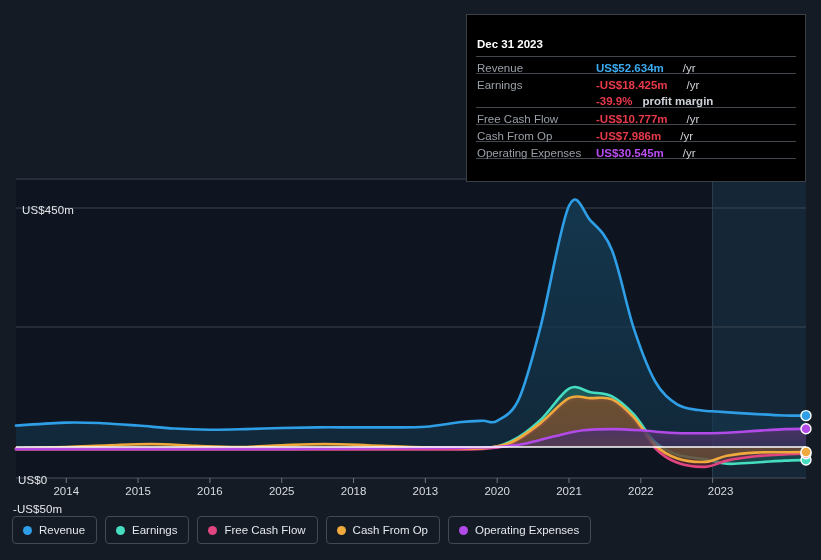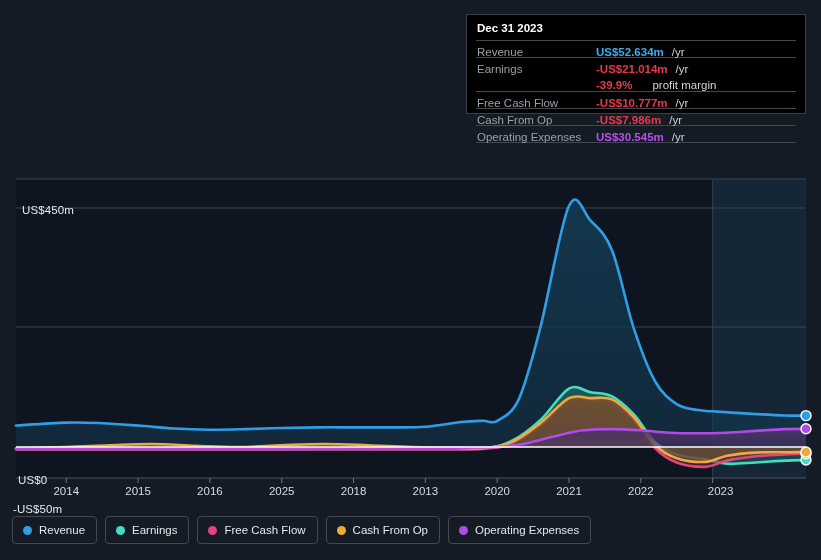--- a/index.html
+++ b/index.html
@@ -33,44 +33,44 @@
     font-size: 11.5px;
     color: #d8dbe0;
     transform: translateX(-50%);
     white-space: nowrap;
   }
 
   
   #tooltip {
     position: absolute;
     left: 466px; top: 14px;
-    width: 340px; height: 100px;
+    width: 340px; height: 168px;
     background: #000000;
     border: 1px solid #3a3f47;
-    padding: 0 9px;
+    padding: 16px 9px;
   }
   .tt-title {
     font-size: 11.5px; font-weight: bold; color: #ffffff;
     padding: 7px 0 6px 1px;
   }
   .tt-row {
     display: flex; align-items: baseline;
     border-top: 1px solid #43474e;
     height: 17px;
     padding-top: 1px;
   }
   .tt-row.no-border { border-top: none; }
   .tt-label {
     width: 120px; flex: none;
     font-size: 11.5px; color: #9aa0a8;
     padding-left: 1px;
   }
   .tt-val { font-size: 11.5px; font-weight: bold; }
-  .tt-unit { font-size: 11.5px; color: #cfd3d9; margin-left: 8px; font-weight: normal; }
-  .tt-sub { font-size: 11.5px; color: #cfd3d9; margin-left: 20px; font-weight: normal; }
+  .tt-unit { font-size: 11.5px; color: #cfd3d9; margin-left: 19px; font-weight: normal; }
+  .tt-sub { font-size: 11.5px; color: #cfd3d9; margin-left: 10px; font-weight: bold; }
   .v-rev  { color: #3bacf0; }
   .v-neg  { color: #e8394a; }
   .v-opex { color: #b94df0; }
   .tt-bottom-rule {
     border-top: 1px solid #43474e;
     height: 0;
   }
 
   
   #legend {
@@ -191,21 +191,21 @@
 
   <div id="tooltip">
     <div class="tt-title">Dec 31 2023</div>
     <div id="tt-rows">
         <div class="tt-row">
           <div class="tt-label">Revenue</div>
           <div><span class="tt-val v-rev">US$52.634m</span><span class="tt-unit">/yr</span></div>
         </div>
         <div class="tt-row">
           <div class="tt-label">Earnings</div>
-          <div><span class="tt-val v-neg">-US$21.014m</span><span class="tt-unit">/yr</span></div>
+          <div><span class="tt-val v-neg">-US$18.425m</span><span class="tt-unit">/yr</span></div>
         </div>
         <div class="tt-row no-border">
           <div class="tt-label"></div>
           <div><span class="tt-val v-neg">-39.9%</span><span class="tt-sub">profit margin</span></div>
         </div>
         <div class="tt-row">
           <div class="tt-label">Free Cash Flow</div>
           <div><span class="tt-val v-neg">-US$10.777m</span><span class="tt-unit">/yr</span></div>
         </div>
         <div class="tt-row">

